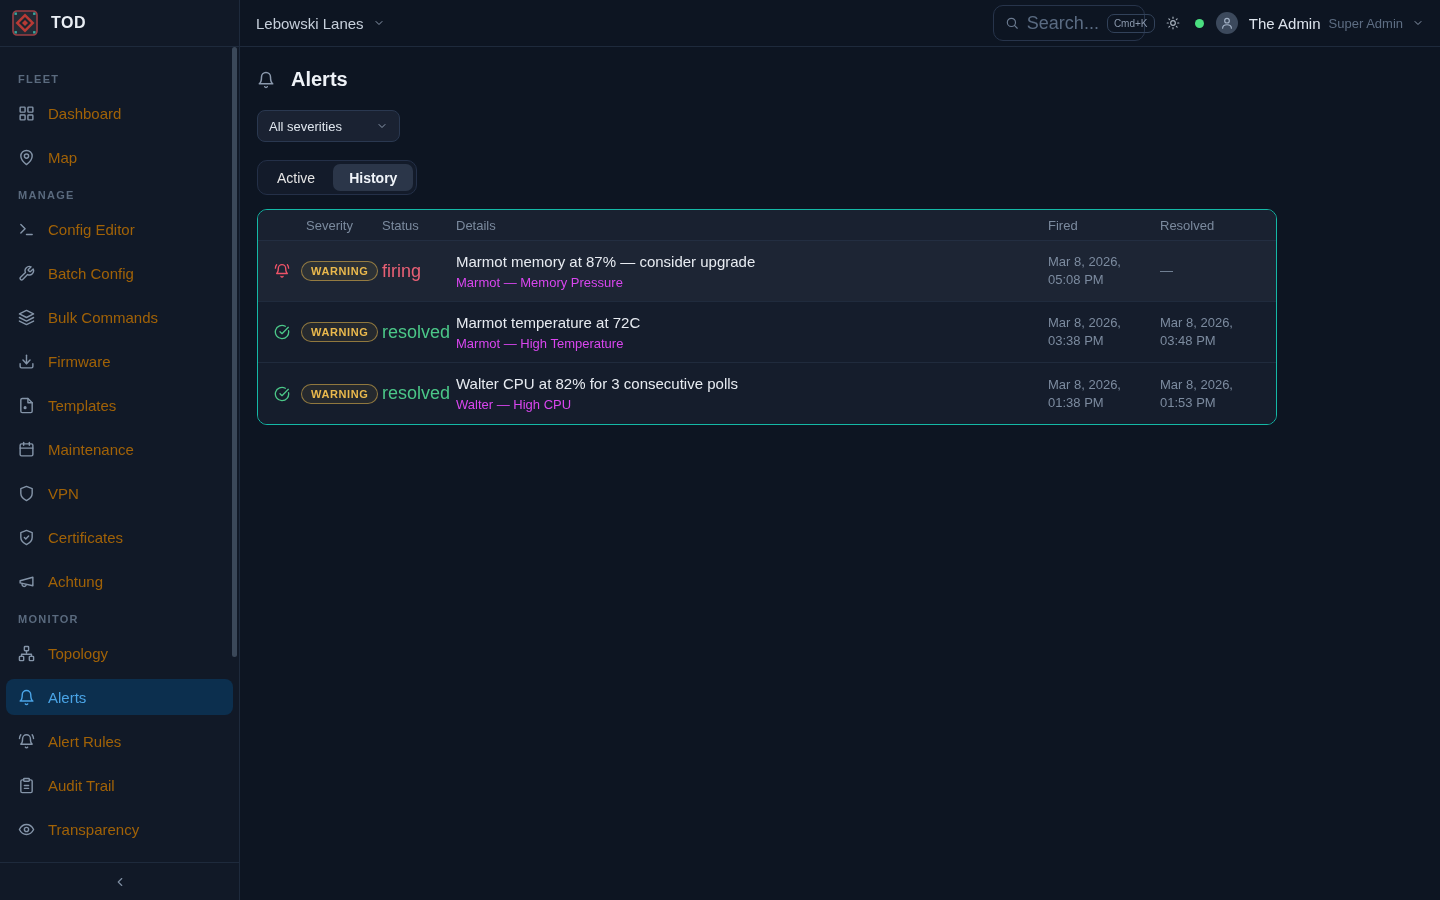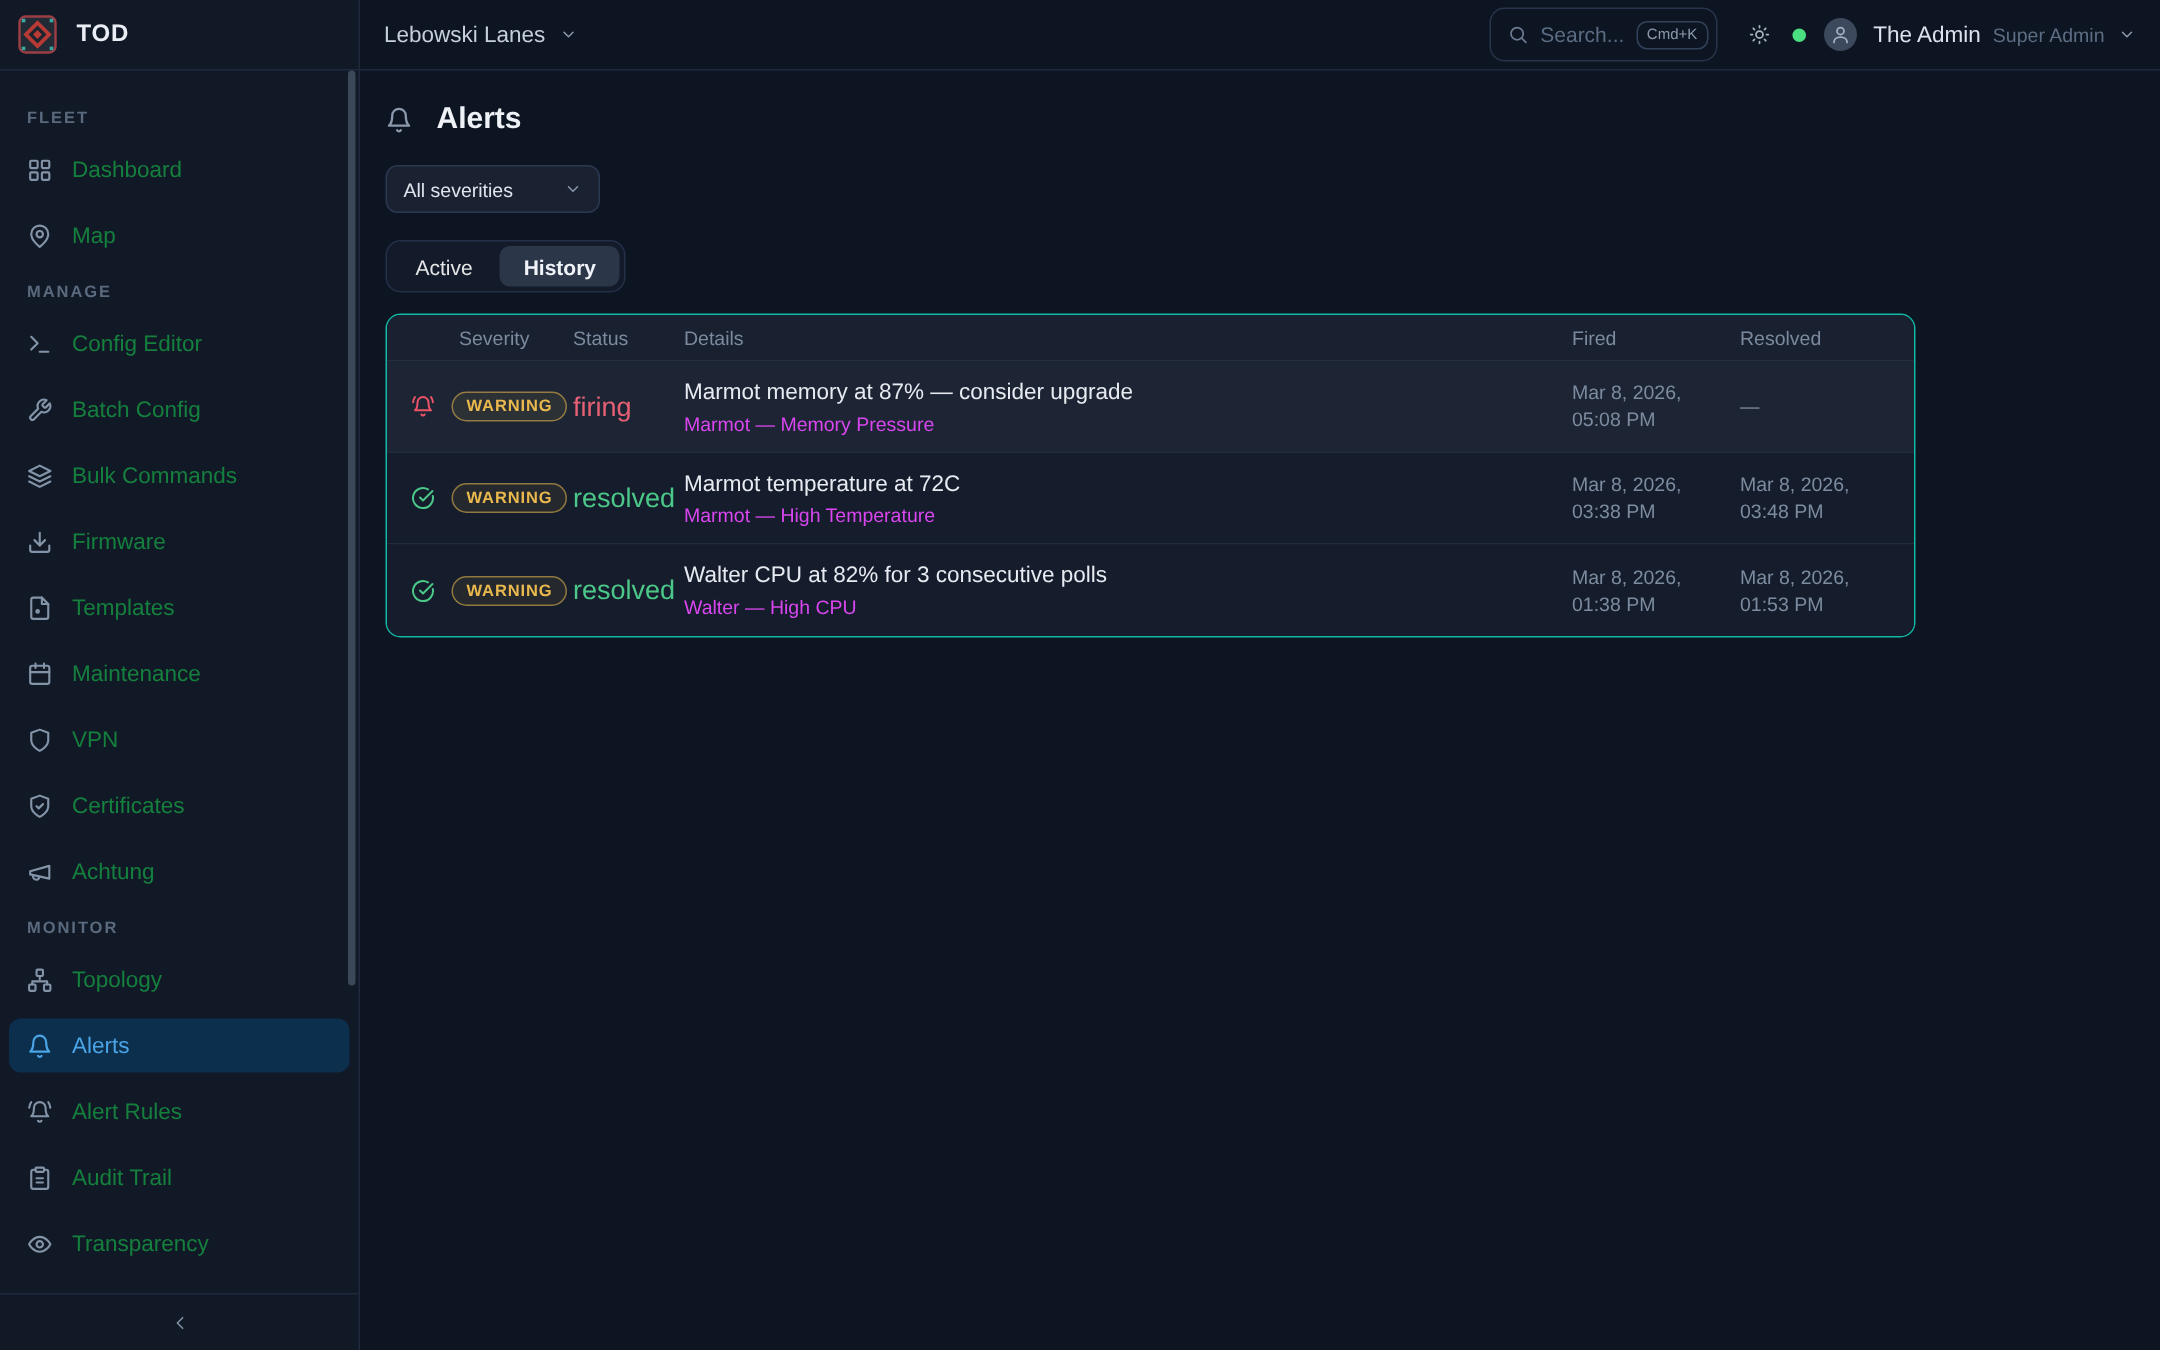--- a/index.html
+++ b/index.html
@@ -28,21 +28,21 @@
   .brand-name { font-size: 16px; font-weight: 700; letter-spacing: .5px; color: #eaeef4; }
   .nav { flex: 1; padding: 0 6px; overflow: hidden; }
   .nav-label {
     font-size: 11px; font-weight: 700; letter-spacing: 1.3px;
     color: #5a6a7e; margin: 14px 12px 10px;
   }
   .nav-label:first-child { margin-top: 26px; }
   .nav-item {
     display: flex; align-items: center; gap: 13px;
     height: 36px; padding: 0 12px; margin-bottom: 8px;
-    border-radius: 8px; color: #15803d; font-size: 15px; cursor: pointer;
+    border-radius: 8px; color: #a16207; font-size: 15px; cursor: pointer;
   }
   .nav-item .icn { color: #8494a8; }
   .nav-item.active { background: #0c2f4e; color: #4aa4e6; }
   .nav-item.active .icn { color: #4aa4e6; }
   .scroll-thumb {
     position: absolute; top: 47px; right: 2px;
     width: 5px; height: 610px;
     background: #3b4859; border-radius: 3px;
   }
   .collapse-row {
@@ -72,21 +72,21 @@
   .org-switcher .icn { color: #8b99ad; }
   .topbar-right { margin-left: auto; display: flex; align-items: center; }
   .search-box {
     width: 152px; height: 36px;
     border: 1px solid #27344b; border-radius: 10px;
     display: flex; align-items: center; gap: 8px;
     padding: 0 7px 0 11px; cursor: text;
     color: #5a6b82;
   }
   .search-box .icn { color: #6b7a90; }
-  .search-text { font-size: 14px; flex: 1; color: #5a6b82; }
+  .search-text { font-size: 18px; flex: 1; color: #5a6b82; }
   .kbd {
     border: 1px solid #32425a; border-radius: 7px;
     padding: 3px 6px; font-size: 10px; color: #8b99ad; white-space: nowrap;
   }
   .theme-toggle { margin-left: 21px; color: #a9b3bf; cursor: pointer; display: flex; }
   .status-dot { width: 9px; height: 9px; border-radius: 50%; background: #4ade80; margin-left: 15px; }
   .avatar {
     width: 22px; height: 22px; border-radius: 50%;
     background: #3c495c; color: #a3b2c6;
     display: flex; align-items: center; justify-content: center;

